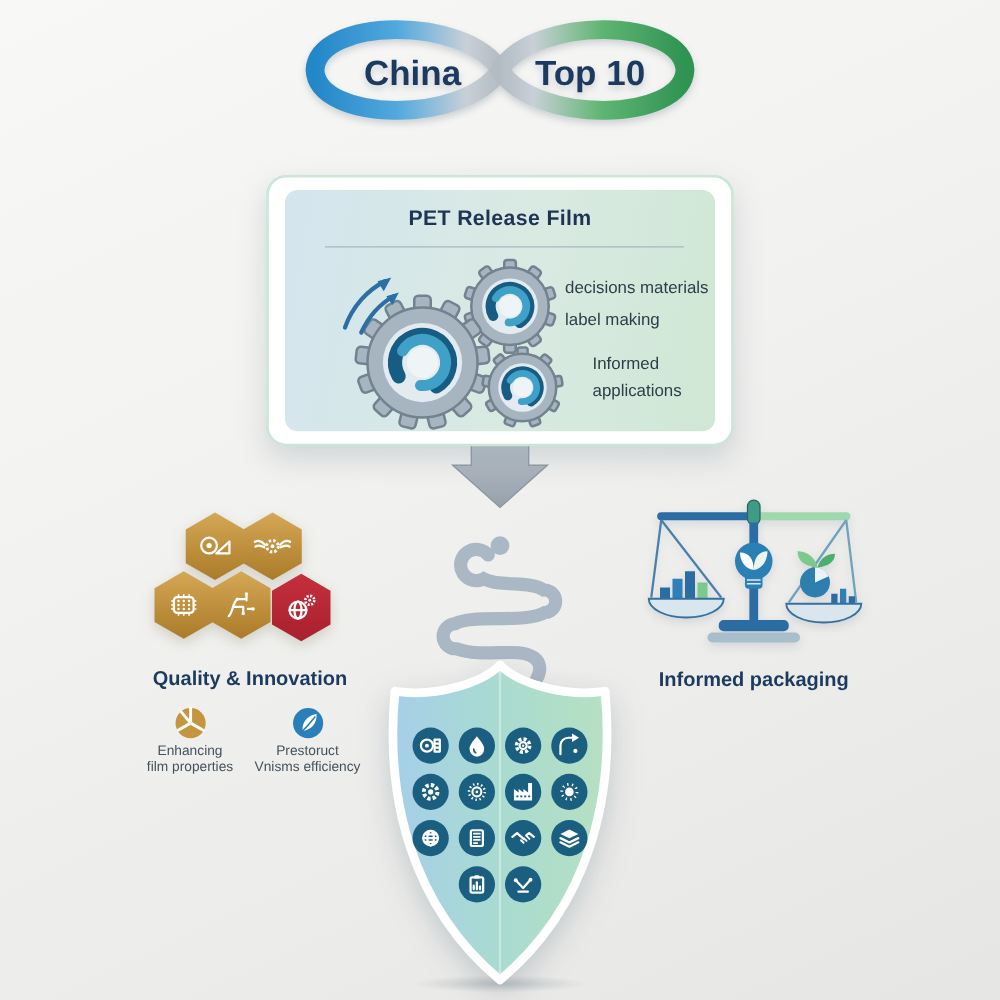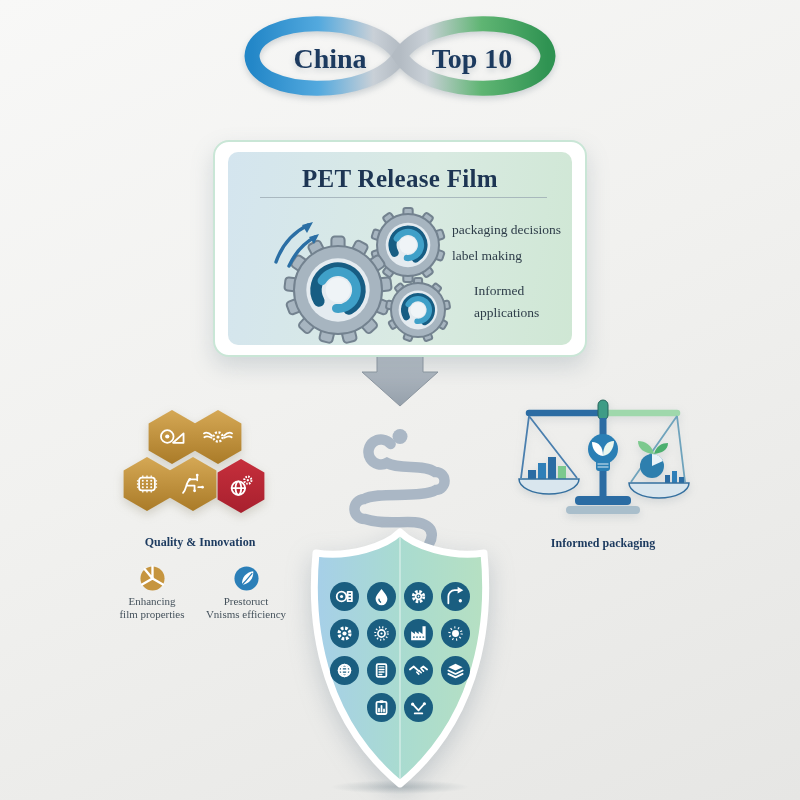--- a/index.html
+++ b/index.html
@@ -1,32 +1,32 @@
 <!DOCTYPE html>
 <html style="--navy: #1C3A5F; --teal-icon: #1A5E80; --blue: #2B7FB8; --green: #58AE6E; --gold: #C6953F; --gold-light: #D5A855; --gold-dark: #AA7B28; --red: #C62F3C; --red-dark: #A8202E; --curve-gray: #AAB7C5; --arrow-gray: #9FA8B2;"><head>
 <meta charset="utf-8">
 <title>Infographic</title>
 <style>
   html,body{margin:0;padding:0;background:#e9e9e7;}
   .stage{position:relative;width:800px;height:800px;overflow:hidden;
          background:linear-gradient(155deg,#f8f8f7 0%,#f1f1ef 45%,#e6e6e4 100%);
-         font-family:Liberation Serif, serif;}
+         font-family:Liberation Sans, sans-serif;}
   svg{overflow:visible;display:block;}
 
   
   .logo{position:absolute;left:240px;top:6px;width:320px;height:100px;}
   .logo svg{width:320px;height:100px;filter:drop-shadow(0 3px 3px rgba(60,80,100,.22));}
 
   
   .pet-card{position:absolute;left:213px;top:140px;width:370px;height:213px;background:#fff;
             border:2px solid #C9E6D6;border-radius:16px;box-shadow:0 10px 22px rgba(110,130,145,.25);z-index:3;}
   .pet-inner{position:absolute;left:13px;top:10px;right:13px;bottom:10px;border-radius:10px;
              background:linear-gradient(100deg,#D4E5EF 0%,#D9EAE2 55%,#CFE7D4 100%);}
   .pet-title{position:absolute;top:13px;left:0;right:0;margin:0;text-align:center;
-             font-size:25px;font-weight:bold;color:#1D3553;letter-spacing:.3px;}
+             font-size:17px;font-weight:bold;color:#1D3553;letter-spacing:.3px;}
   .pet-divider{position:absolute;top:45px;left:32px;width:287px;height:1px;background:#9AA8B2;opacity:.75;}
   .gears-svg{position:absolute;left:-2px;top:46px;width:260px;height:152px;}
   .app{position:absolute;font-size:13.5px;color:#2E3D49;}
   .app.a1{left:224px;top:70px;}
   .app.a2{left:224px;top:96px;text-align:center;}
   .app.a3{left:246px;top:128px;width:94px;line-height:22px;}
 
   
   .down-arrow{position:absolute;left:352px;top:344px;width:96px;height:64px;z-index:2;}
   .curve{position:absolute;left:340px;top:418px;width:120px;height:136px;z-index:1;}
@@ -38,21 +38,21 @@
           background:radial-gradient(ellipse at center,rgba(90,110,120,.30),rgba(90,110,120,0) 70%);}
   .shield-grid{position:absolute;left:303px;top:582px;width:194px;z-index:4;}
   .srow{display:flex;justify-content:center;gap:8px;margin-bottom:8px;}
   .scell{width:29px;height:29px;border-radius:50%;background:var(--teal-icon,#1A5E80);
          display:flex;align-items:center;justify-content:center;}
   .scell svg{width:21px;height:21px;}
 
   
   .hexes{position:absolute;left:118px;top:406px;width:164px;height:132px;
          filter:drop-shadow(0 4px 5px rgba(120,110,80,.25));}
-  .sec-title{position:absolute;font-weight:bold;font-size:12px;color:var(--navy,#1C3A5F);text-align:center;}
+  .sec-title{position:absolute;font-weight:bold;font-size:16px;color:var(--navy,#1C3A5F);text-align:center;}
   .q-title{left:100px;top:535px;width:200px;}
   .i-title{left:513px;top:536px;width:180px;}
   .feature{position:absolute;top:565px;text-align:center;}
   .feature.f0{left:96px;width:112px;}
   .feature.f1{left:186px;width:120px;}
   .f-icon svg{width:27px;height:27px;margin:0 auto;}
   .f-cap{font-size:11px;line-height:13px;color:#45525C;margin-top:3px;}
   .f-cap2{font-size:11px;line-height:13px;color:#45525C;}
 
   
@@ -151,21 +151,21 @@
     <path d="M-9.82,-5.67 A11.34,11.34 0 1 1 -0.99,11.30" stroke="#3FA0C8" stroke-width="5.4" fill="none" stroke-linecap="round"></path>
     <circle r="7.6" fill="#EFF4F7"></circle>
           </g>
           <g fill="none" stroke="#2B6FA5" stroke-width="3.4" stroke-linecap="round">
      <path d="M50,64 C56,47 68,34 82,27"></path>
             <path d="M63,68 C69,55 78,45 89,39"></path>
    </g>
    <path d="M87,24 L76,27 L81,35 Z" fill="#2B6FA5"></path>
    <path d="M93,36 L83,39 L88,46 Z" fill="#2B6FA5"></path>
         </svg>
-      <div class="app a1">packaging decisions</div>
+      <div class="app a1">decisions materials</div>
       <div class="app a2">label making</div>
       <div class="app a3">Informed applications</div>
     </div>
   </div>
 
   <svg class="down-arrow" viewBox="0 0 96 64">
     <defs>
       <linearGradient id="dag" x1="0" y1="0" x2="0" y2="1">
         <stop offset="0" stop-color="#C2C9D0"></stop>
           <stop offset="1" stop-color="#95A0AB"></stop>

